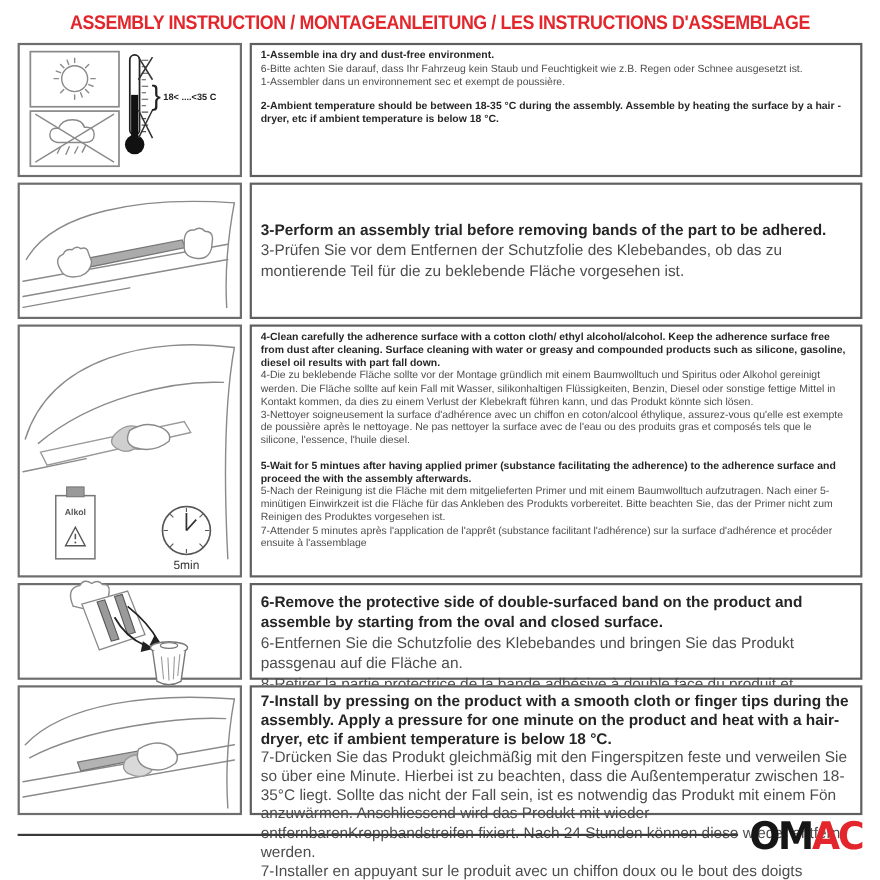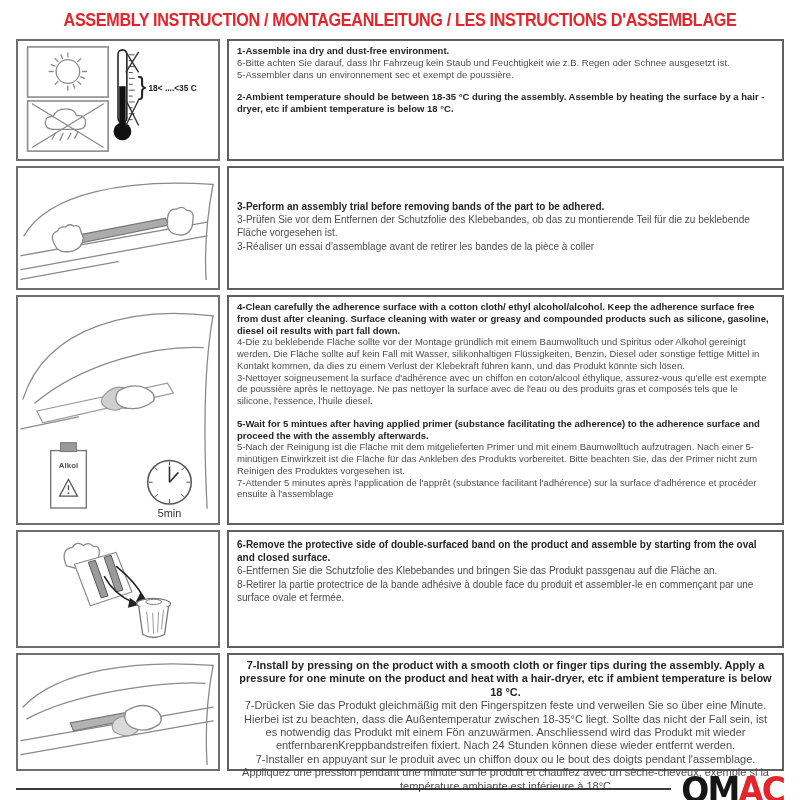--- a/index.html
+++ b/index.html
@@ -17,24 +17,24 @@
   }
   .row{display:flex;gap:7px;margin-bottom:5px;}
   .cell-left{
     flex:none;width:204px;border:2px solid #6e6e6e;background:#fff;
     display:flex;align-items:center;justify-content:center;box-sizing:border-box;
   }
   .cell-right{
     flex:1;border:2px solid #5f5f5f;background:#fff;box-sizing:border-box;
     padding:4px 8px;
   }
-  .r1{height:122px;} .r2{height:124px;} .r3{height:230px;} .r4{height:118px;} .r5{height:118px;}
+  .r1{height:122px;} .r2{height:124px;} .r3{height:230px;} .r4{height:88px;} .r5{height:118px;}
   .small{font-size:9.5px;line-height:1.24;}
-  .r5 .small{font-size:11px;line-height:1.22;text-align:center;}
-  .large{font-size:10px;line-height:1.32;}
+  .r5 .small{font-size:14px;line-height:1.22;}
+  .large{font-size:14px;line-height:1.32;}
   .r2 .cell-right{padding-top:32px;}
   .r4 .cell-right{padding-top:6px;}
   .block{margin-bottom:11px;}
   .block:last-child{margin-bottom:0;}
   .en{font-weight:bold;color:#262626;}
   .tr{color:#4d4d4d;}
   svg{display:block;}
   .sk{stroke:#8a8a8a;fill:none;stroke-width:1.3;stroke-linecap:round;}
   .footer{display:flex;align-items:center;height:42px;margin-top:-8px;padding:0 16px;}
   .footer-rule{flex:1;border-top:2px solid #3a3a3a;margin-right:10px;}
@@ -107,21 +107,21 @@
           </g>
           <text x="120" y="53" font-size="26" fill="#222">}</text>
           <text x="131" y="49" font-size="8.5" font-weight="bold" fill="#222">18&lt; ....&lt;35 C</text>
         </g>
       </svg>
     </div>
     <div class="cell-right small">
       <div class="block">
         <div class="en">1-Assemble ina dry and dust-free environment.</div>
         <div class="tr">6-Bitte achten Sie darauf, dass Ihr Fahrzeug kein Staub und Feuchtigkeit wie z.B. Regen oder Schnee ausgesetzt ist.</div>
-        <div class="tr">5-Assembler dans un environnement sec et exempt de poussière.</div>
+        <div class="tr">1-Assembler dans un environnement sec et exempt de poussière.</div>
       </div>
       <div class="block">
         <div class="en">2-Ambient temperature should be between 18-35 °C  during the assembly. Assemble by heating the surface by a hair -dryer, etc if ambient temperature is below 18 °C.</div>
       </div>
     </div>
   </div>
 
   <div class="row r2">
     <div class="cell-left">
       <svg width="198" height="118" viewBox="0 0 200 108">
@@ -138,21 +138,20 @@
         </g>
         <g fill="#fff" stroke="#8a8a8a" stroke-width="1.3">
           <path d="M150,44 q1,-10 9,-9 q6,-4 10,1 q7,0 7,7 l-1,9 q-3,10 -13,9 q-11,-1 -12,-9 z"></path>
         </g>
       </svg>
     </div>
     <div class="cell-right large">
       <div class="block">
         <div class="en">3-Perform an assembly trial before removing bands of the part to be adhered.</div>
         <div class="tr">3-Prüfen Sie vor dem Entfernen der Schutzfolie des Klebebandes, ob das zu montierende Teil für die zu beklebende Fläche vorgesehen ist.</div>
-        <div class="tr">3-Réaliser un essai d'assemblage avant de retirer les bandes de la pièce à coller</div>
       </div>
     </div>
   </div>
 
   <div class="row r3">
     <div class="cell-left">
       <svg width="198" height="224" viewBox="0 0 200 222">
         <g class="sk">
           <path d="M4,100 C28,24 120,6 196,16"></path>
           <path d="M196,16 C188,60 186,130 190,210"></path>

